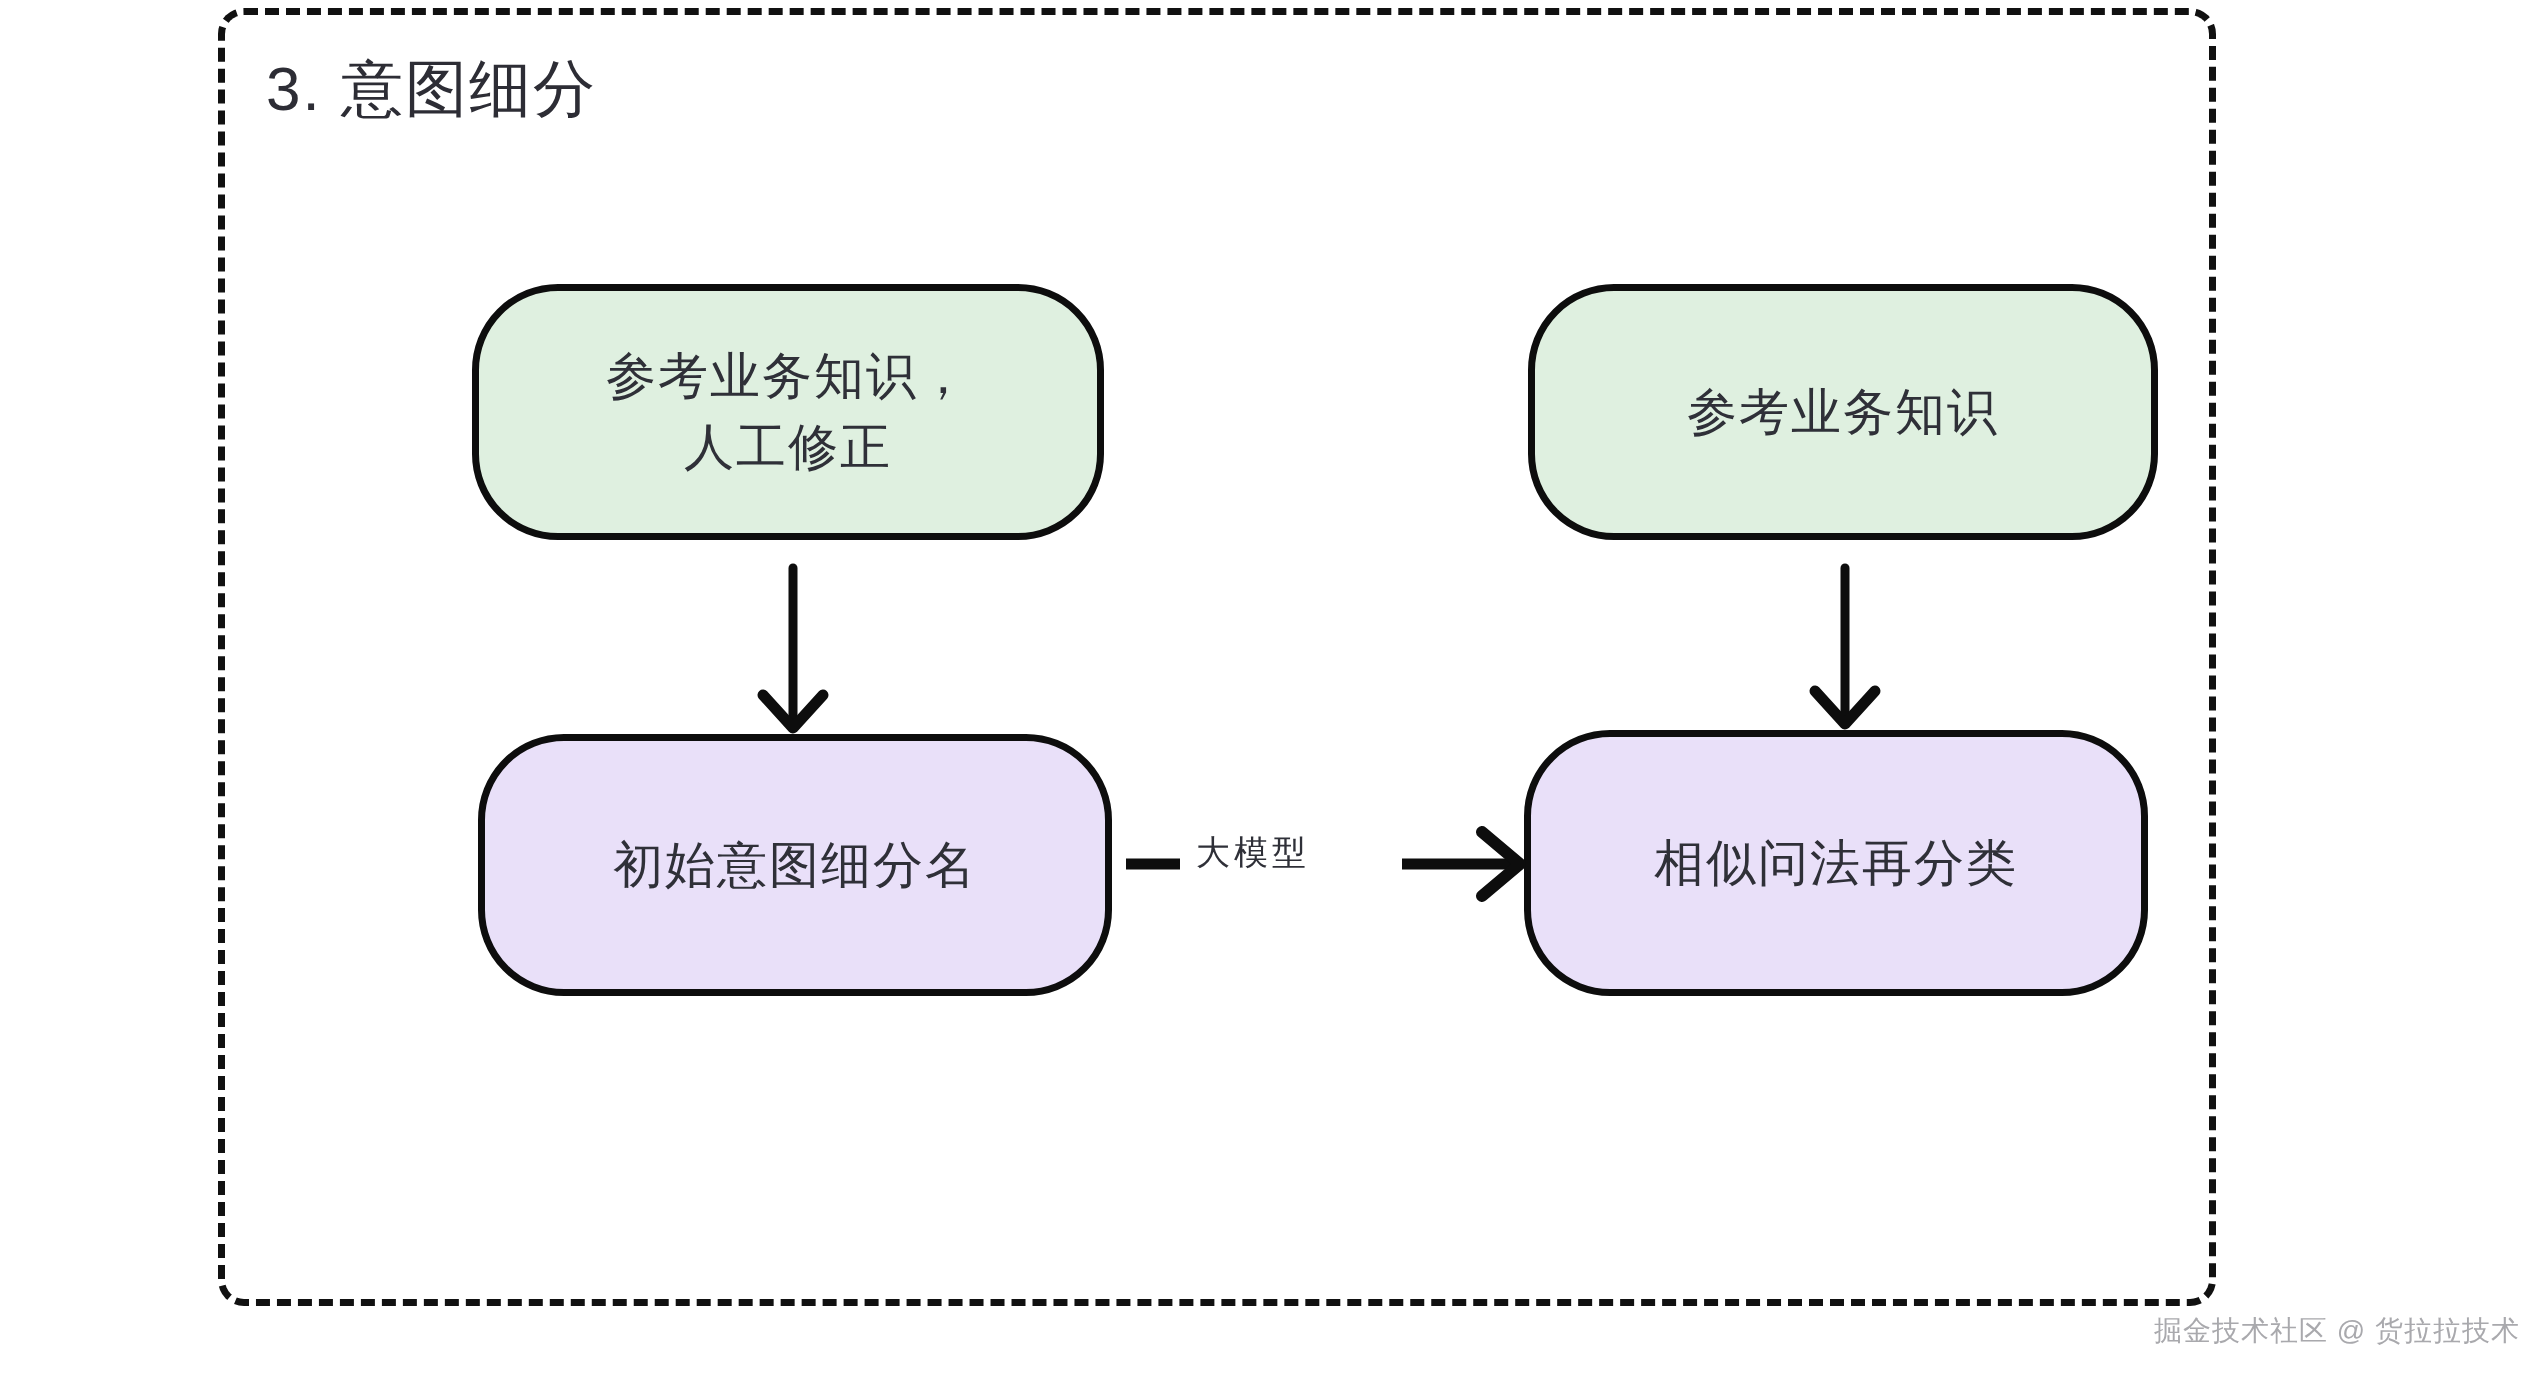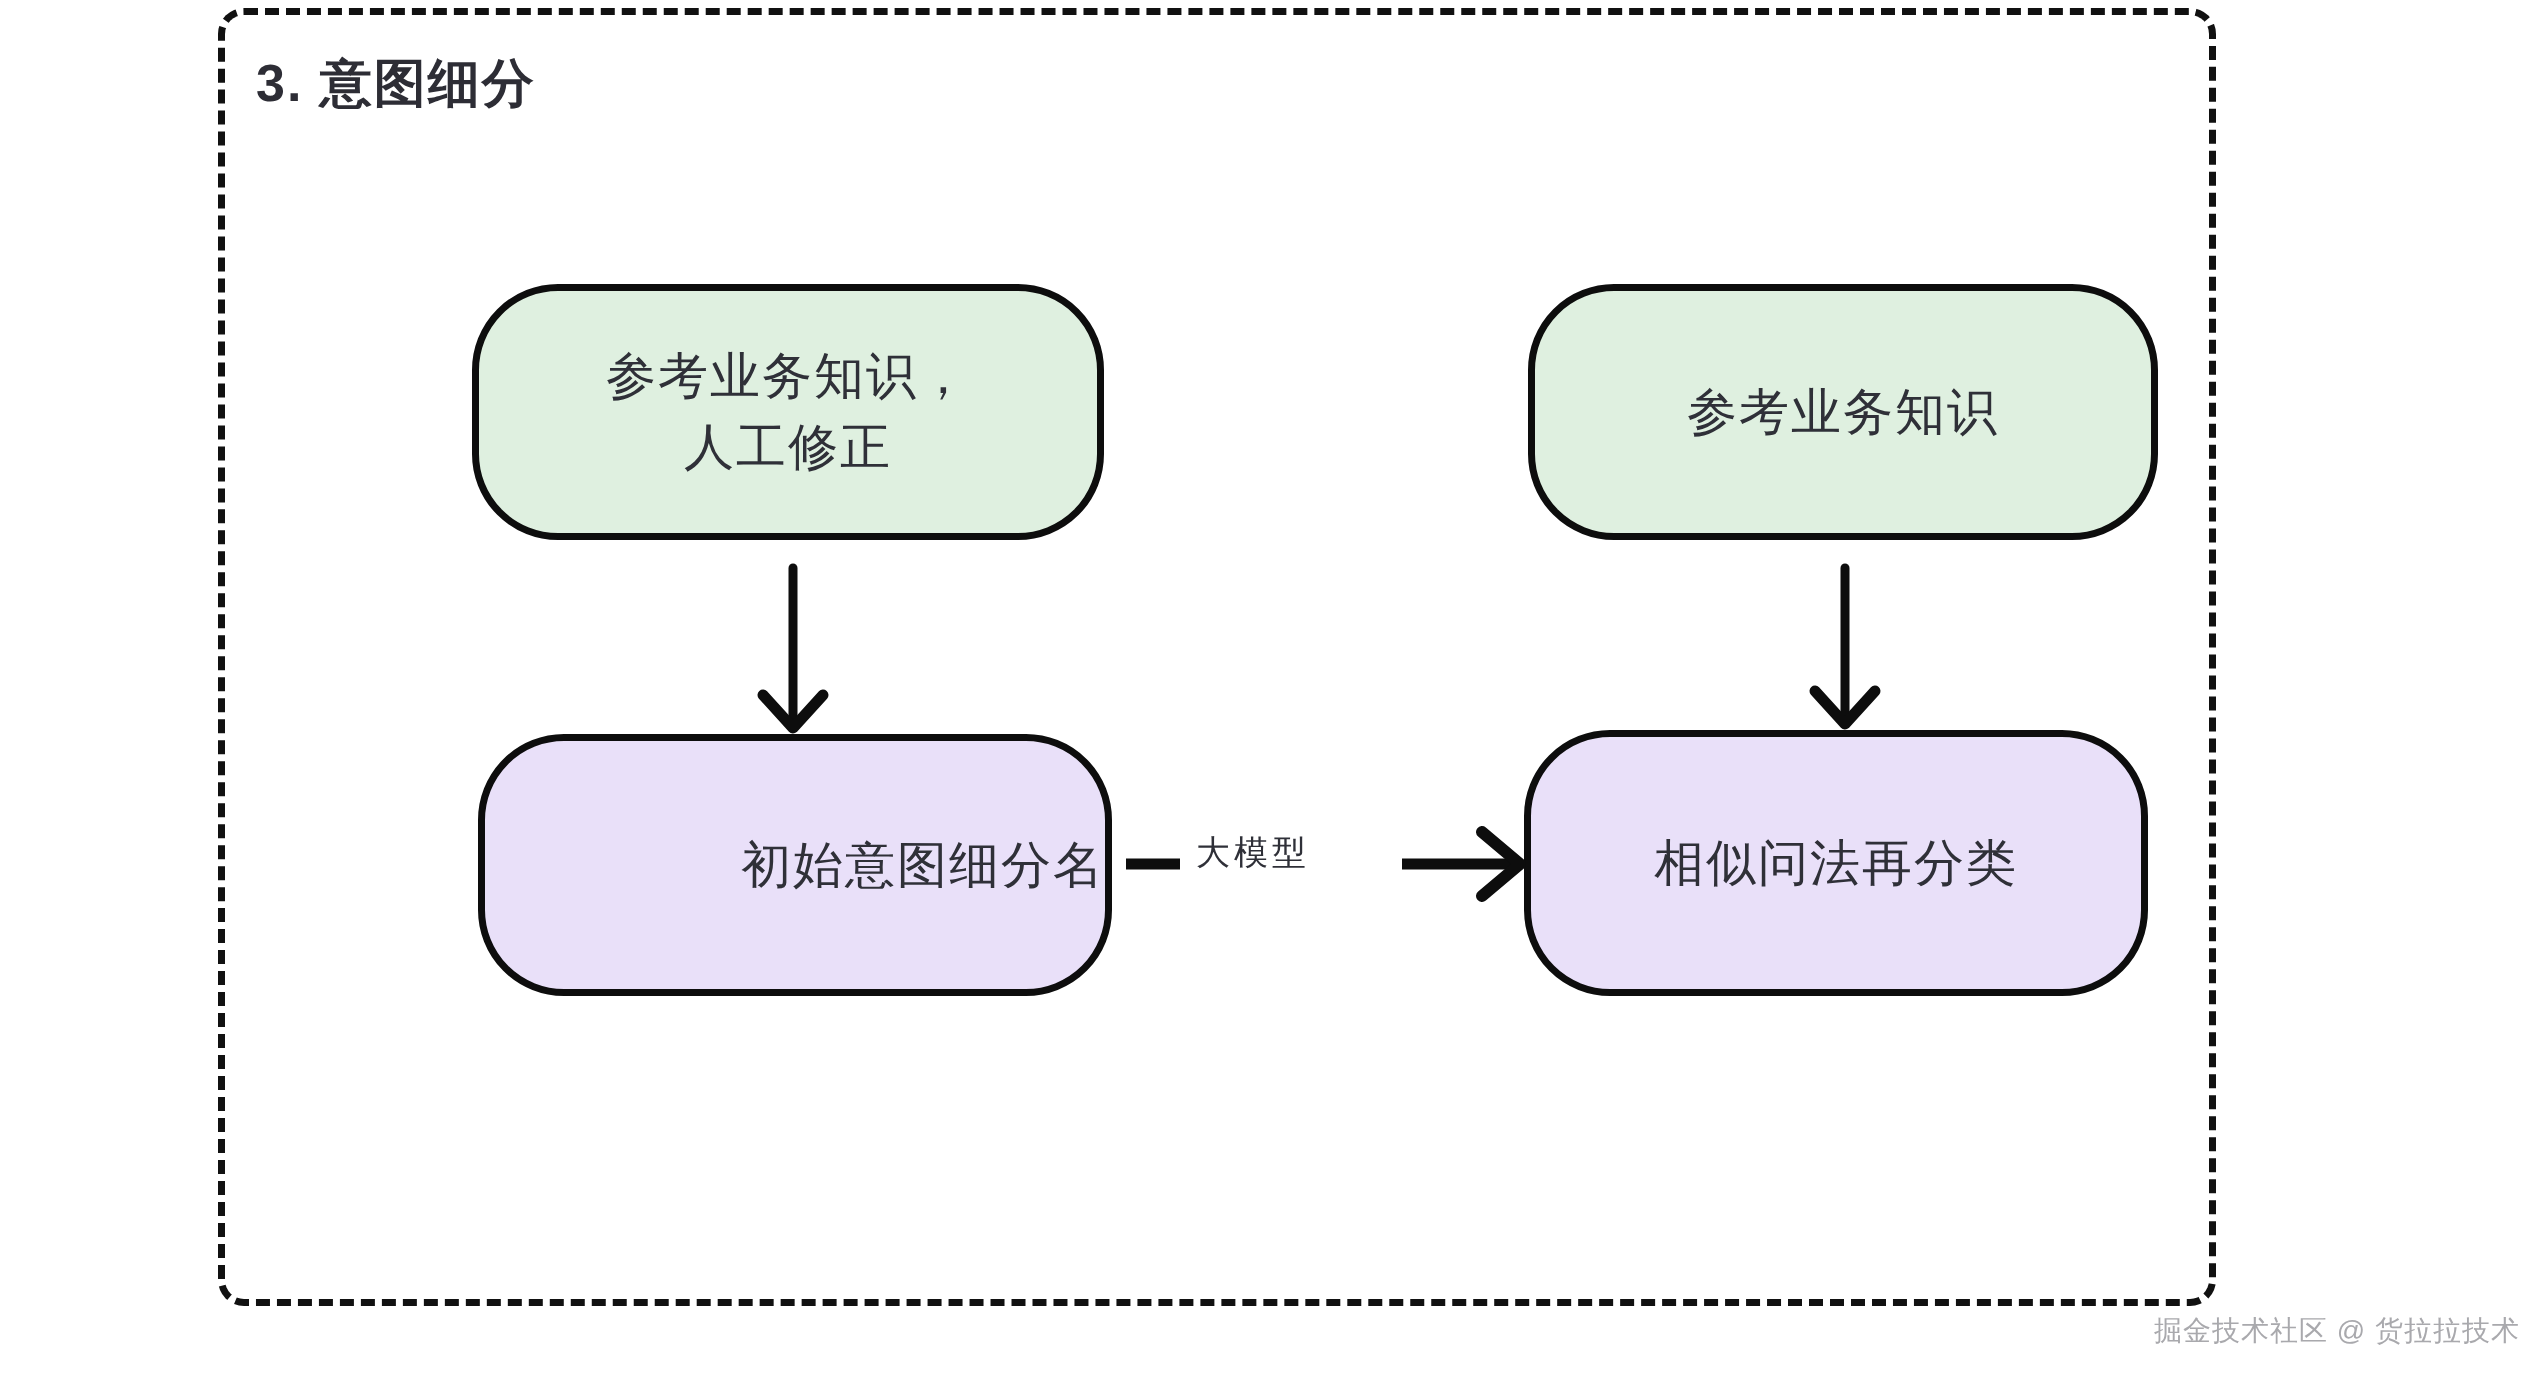--- a/index.html
+++ b/index.html
@@ -24,28 +24,28 @@
     width: 1998px;
     height: 1298px;
     border: 7px dashed #111111;
     border-radius: 26px;
     box-sizing: border-box;
   }
 
   
   #section-title {
     position: absolute;
-    left: 256px;
+    left: 266px;
     top: 55px;
-    font-size: 52px;
+    font-size: 62px;
     line-height: 1.1;
     letter-spacing: 2px;
     color: #2d2d35;
     white-space: nowrap;
-    font-weight: 700;
+    font-weight: 400;
   }
 
   
   .node {
     position: absolute;
     box-sizing: border-box;
     border: 7px solid #0d0d0d;
     border-radius: 86px;
     display: flex;
     align-items: center;
@@ -55,21 +55,21 @@
     line-height: 1.42;
     letter-spacing: 2px;
     color: #2f3038;
     font-weight: 400;
   }
   .node-green { background: #dff0e0; }
   .node-purple { background: #e9e0f9; }
 
   #node-reference   { left: 472px;  top: 284px; width: 632px; height: 256px; }
   #node-human-check { left: 1528px; top: 284px; width: 630px; height: 256px; }
-  #node-initial     { left: 478px;  top: 734px; width: 634px; height: 262px; justify-content: flex-end; }
+  #node-initial     { left: 478px;  top: 734px; width: 634px; height: 262px; }
   #node-reclassify  { left: 1524px; top: 730px; width: 624px; height: 266px; }
 
   .node-text { display: block; white-space: pre-line; }
 
   
   #arrow-layer {
     position: absolute;
     left: 0;
     top: 0;
     width: 2546px;

